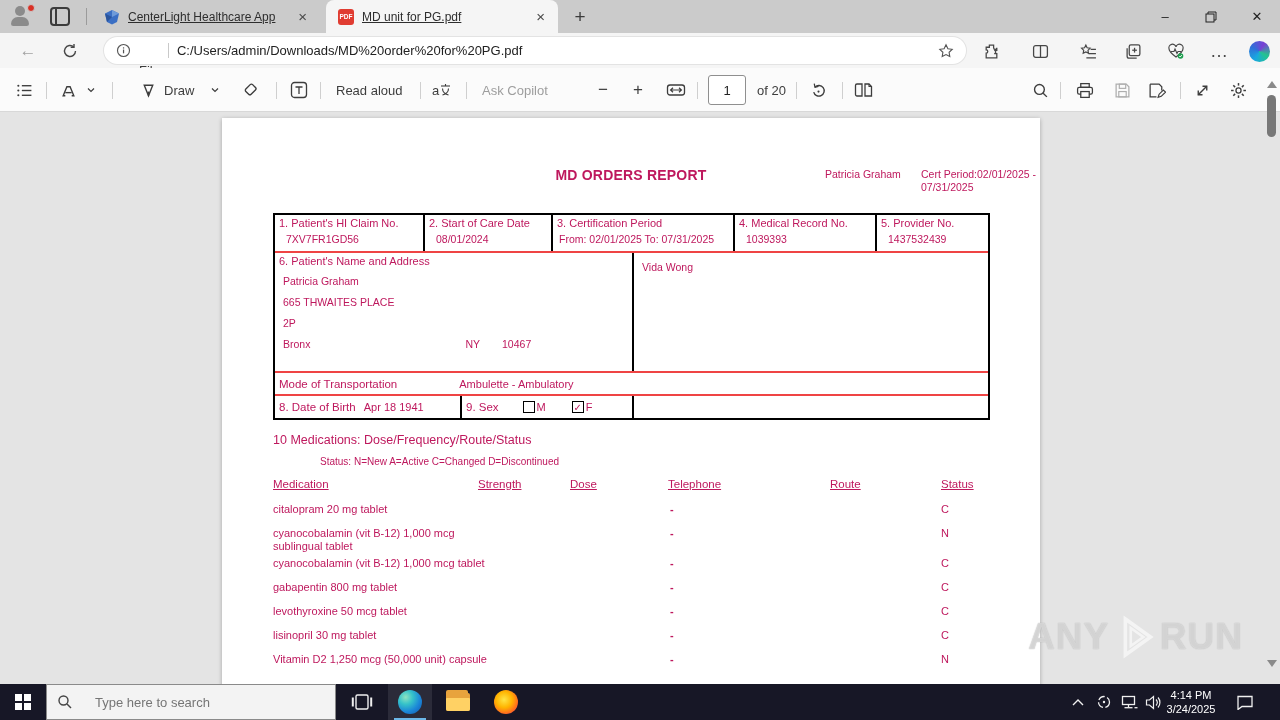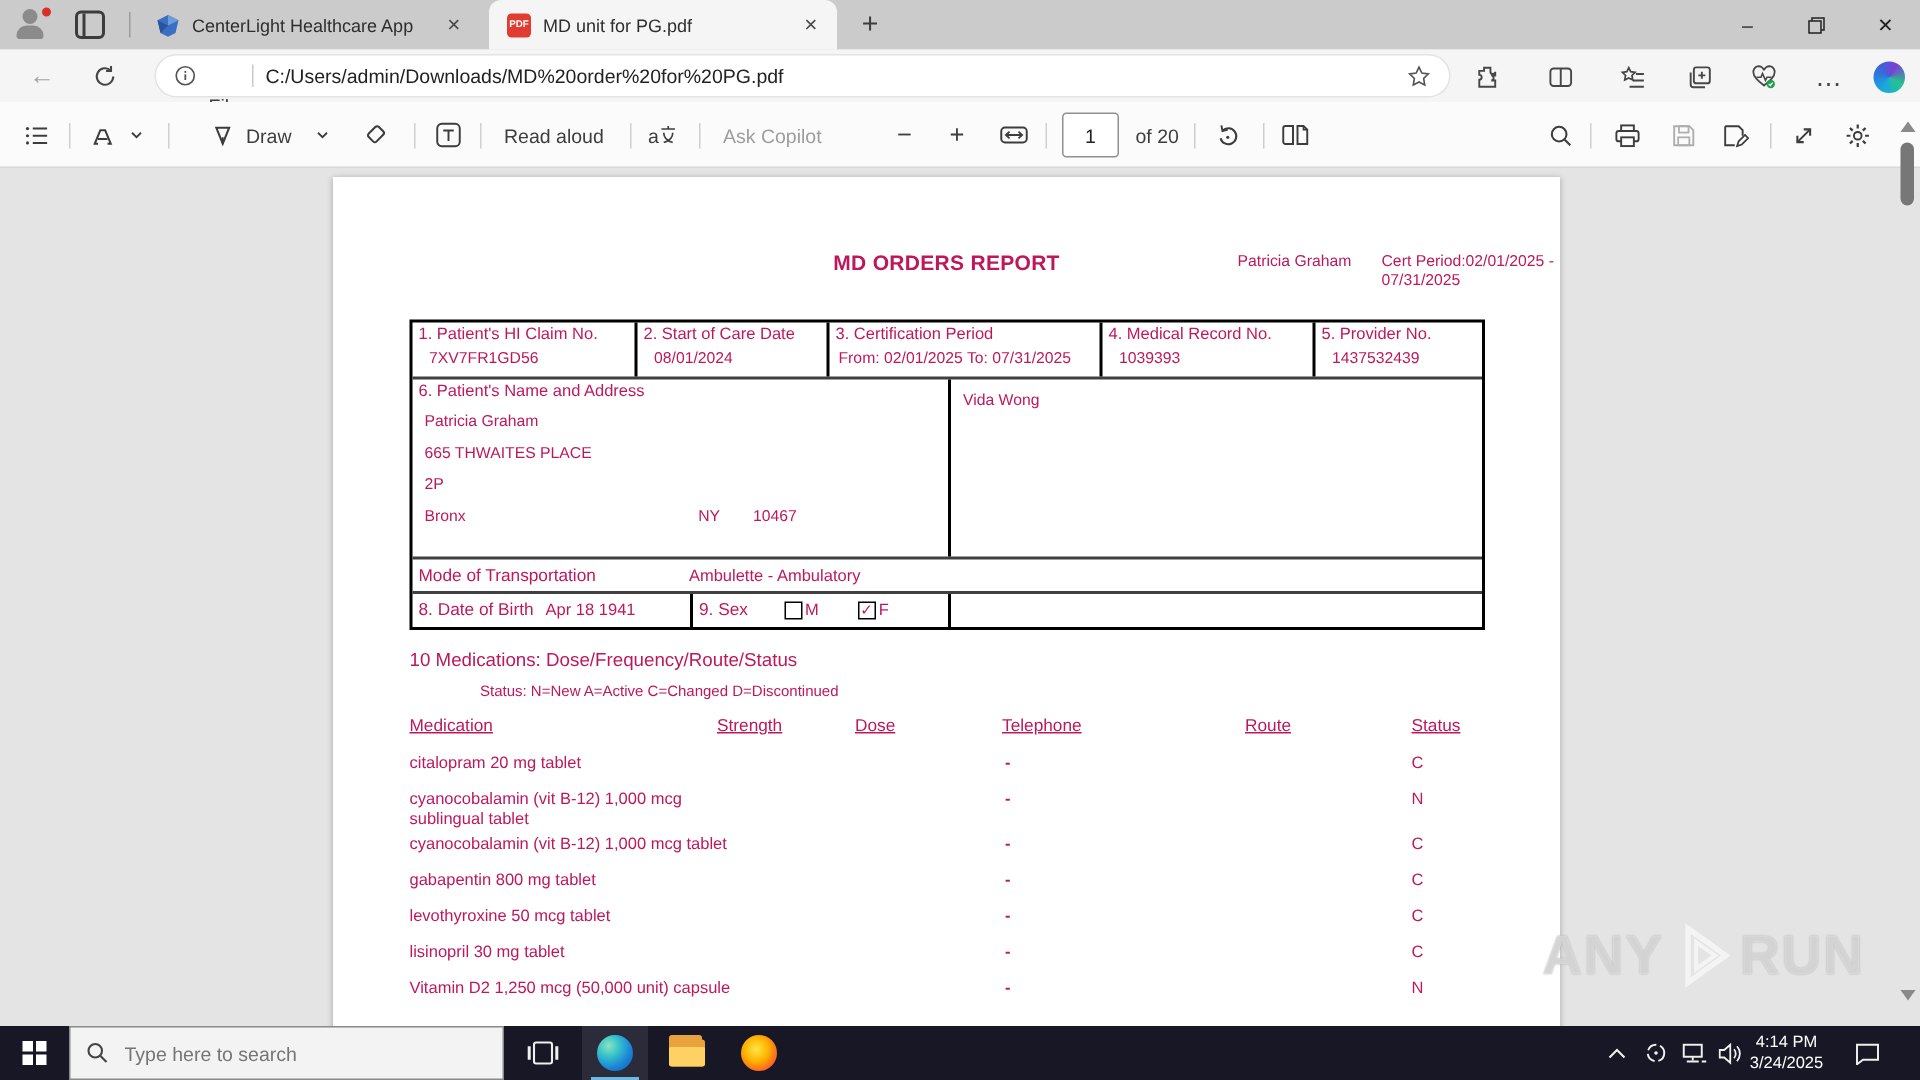--- a/index.html
+++ b/index.html
@@ -12,21 +12,21 @@
   .profile { position:absolute; left:10px; top:5px; width:26px; height:24px; }
   .profile .head { position:absolute; left:5px; top:1px; width:10px; height:10px; border-radius:50%; background:#8b8b8b; }
   .profile .body { position:absolute; left:1px; top:12px; width:18px; height:9px; border-radius:9px 9px 3px 3px; background:#8b8b8b; }
   .profile .dot { position:absolute; right:1px; top:-1px; width:8px; height:8px; border-radius:50%; background:#d93025; border:1.5px solid #cbcbcb; }
   .tabactions { position:absolute; left:50px; top:7px; width:20px; height:19px; border:2px solid #3c3c3c; border-radius:4px; }
   .tabactions:before { content:""; position:absolute; left:3px; top:0; width:2px; height:100%; background:#3c3c3c; }
   .strip-sep { position:absolute; left:86px; top:8px; width:1px; height:17px; background:#9b9b9b; }
   .tab { position:absolute; top:0; height:33px; display:flex; align-items:center; gap:8px; padding:0 10px 0 12px; font-size:12px; color:#2e2e2e; }
   .tab.inactive { left:92px; width:228px; }
   .tab.active { left:326px; width:232px; background:#f5f5f5; border-radius:8px 8px 0 0; }
-  .tab .title { flex:1; white-space:nowrap; overflow:hidden; }
+  .tab .title { flex:1; white-space:nowrap; overflow:hidden;text-decoration:underline; }
   .tab .close { font-size:15px; color:#4a4a4a; line-height:14px; padding:0 3px; }
   .favicon-shield { width:16px; height:16px; flex:none; }
   .favicon-pdf { width:16px; height:16px; flex:none; background:#e03c31; border-radius:3px; color:#fff;
     font-size:6.5px; font-weight:bold; display:flex; align-items:center; justify-content:center; }
   .newtab { position:absolute; left:568px; top:5px; width:24px; height:24px; font-size:19px; color:#3c3c3c; text-align:center; line-height:23px; }
   .wincontrols { position:absolute; right:0; top:0; height:33px; display:flex; }
   .winbtn { width:46px; height:33px; display:flex; align-items:center; justify-content:center; color:#222; font-size:13px; }
 
   
   .navbar { position:absolute; left:0; top:33px; width:1280px; height:35px; background:#f5f5f5; }
@@ -50,21 +50,21 @@
   
   .viewer { position:absolute; left:0; top:112px; width:1280px; height:572px; background:#e4e4e4; overflow:hidden; }
   .page { position:absolute; left:222px; top:6px; width:818px; height:620px; background:#fff;
     box-shadow:0 1px 4px rgba(0,0,0,.28); border-radius:0 0 6px 6px; color:#be185d; }
   .page * { position:absolute; }
   .doc-title { left:0; right:0; top:49px; text-align:center; font-size:14px; font-weight:bold; letter-spacing:.2px; }
   .hdr-name { left:603px; top:50px; font-size:10.5px; }
   .hdr-cert { left:699px; top:50px; font-size:10.5px; line-height:13px; white-space:pre-line; }
   .form { left:51px; top:95px; width:717px; border:2px solid #000; }
   .form * { position:static; }
-  .frow { display:flex; border-top:2px solid #404040; }
+  .frow { display:flex; border-top:2px solid #ef4444; }
   .frow:first-child { border-top:none; }
   .fcell { border-right:2px solid #000; padding:2px 4px; font-size:11px; }
   .fcell:last-child { border-right:none; }
   .flabel { font-size:11px; display:block; }
   .fvalue { font-size:10.5px; display:block; padding:4px 0 2px 7px; }
   .r1 .fcell { height:36px; }
   .r2 .fcell { height:118px; }
   .addr-line { display:block; font-size:10.5px; padding-left:4px; }
   .cb { display:inline-block; width:12px; height:12px; border:1.5px solid #000; vertical-align:-2px;
     font-size:10px; font-weight:bold; text-align:center; line-height:11px; }
@@ -86,21 +86,21 @@
   .sarrow.up { top:6px; border-bottom:7px solid #8a8a8a; }
   .sarrow.down { top:585px; border-top:7px solid #8a8a8a; }
   .sthumb { position:absolute; left:1px; top:20px; width:9px; height:42px; background:#777; border-radius:5px; }
 
   
   .taskbar { position:absolute; left:0; top:684px; width:1280px; height:36px; background:#171726; color:#eee; }
   .startbtn { position:absolute; left:0; top:0; width:46px; height:36px; display:flex; align-items:center; justify-content:center; }
   .winlogo { width:16px; height:16px; display:grid; grid-template-columns:7px 7px; grid-template-rows:7px 7px; gap:2px; }
   .winlogo i { background:#fff; }
   .tsearch { position:absolute; left:46px; top:0; width:290px; height:36px; background:#f3f3f3; border:1px solid #8a8a8a;
-    display:flex; align-items:center; gap:10px; padding:0 10px; }
+    display:flex; align-items:center; gap:22px; padding:0 10px; }
   .tsearch input { border:none; outline:none; background:transparent; font-size:13px; color:#444; width:230px; font-family:inherit; }
   .taskicon { position:absolute; top:0; width:44px; height:36px; display:flex; align-items:center; justify-content:center; }
   .taskicon.active { background:rgba(255,255,255,.09); }
   .taskicon.active:after { content:""; position:absolute; left:6px; right:6px; bottom:0; height:2px; background:#6cb8e8; }
   .edgelogo { width:24px; height:24px; border-radius:50%;
     background:radial-gradient(circle at 32% 30%, #8fe3c0 0%, #36c3c9 30%, #1b86d8 62%, #1256a8 100%); }
   .folder { position:relative; width:24px; height:18px; }
   .folder .back { position:absolute; left:0; top:0; width:24px; height:18px; background:#e8a33d; border-radius:2px; }
   .folder .tab { position:absolute; left:0; top:-3px; width:10px; height:5px; background:#e8a33d; border-radius:2px 2px 0 0; }
   .folder .front { position:absolute; left:0; top:5px; width:24px; height:13px; background:#ffd164; border-radius:1px 1px 2px 2px; }

